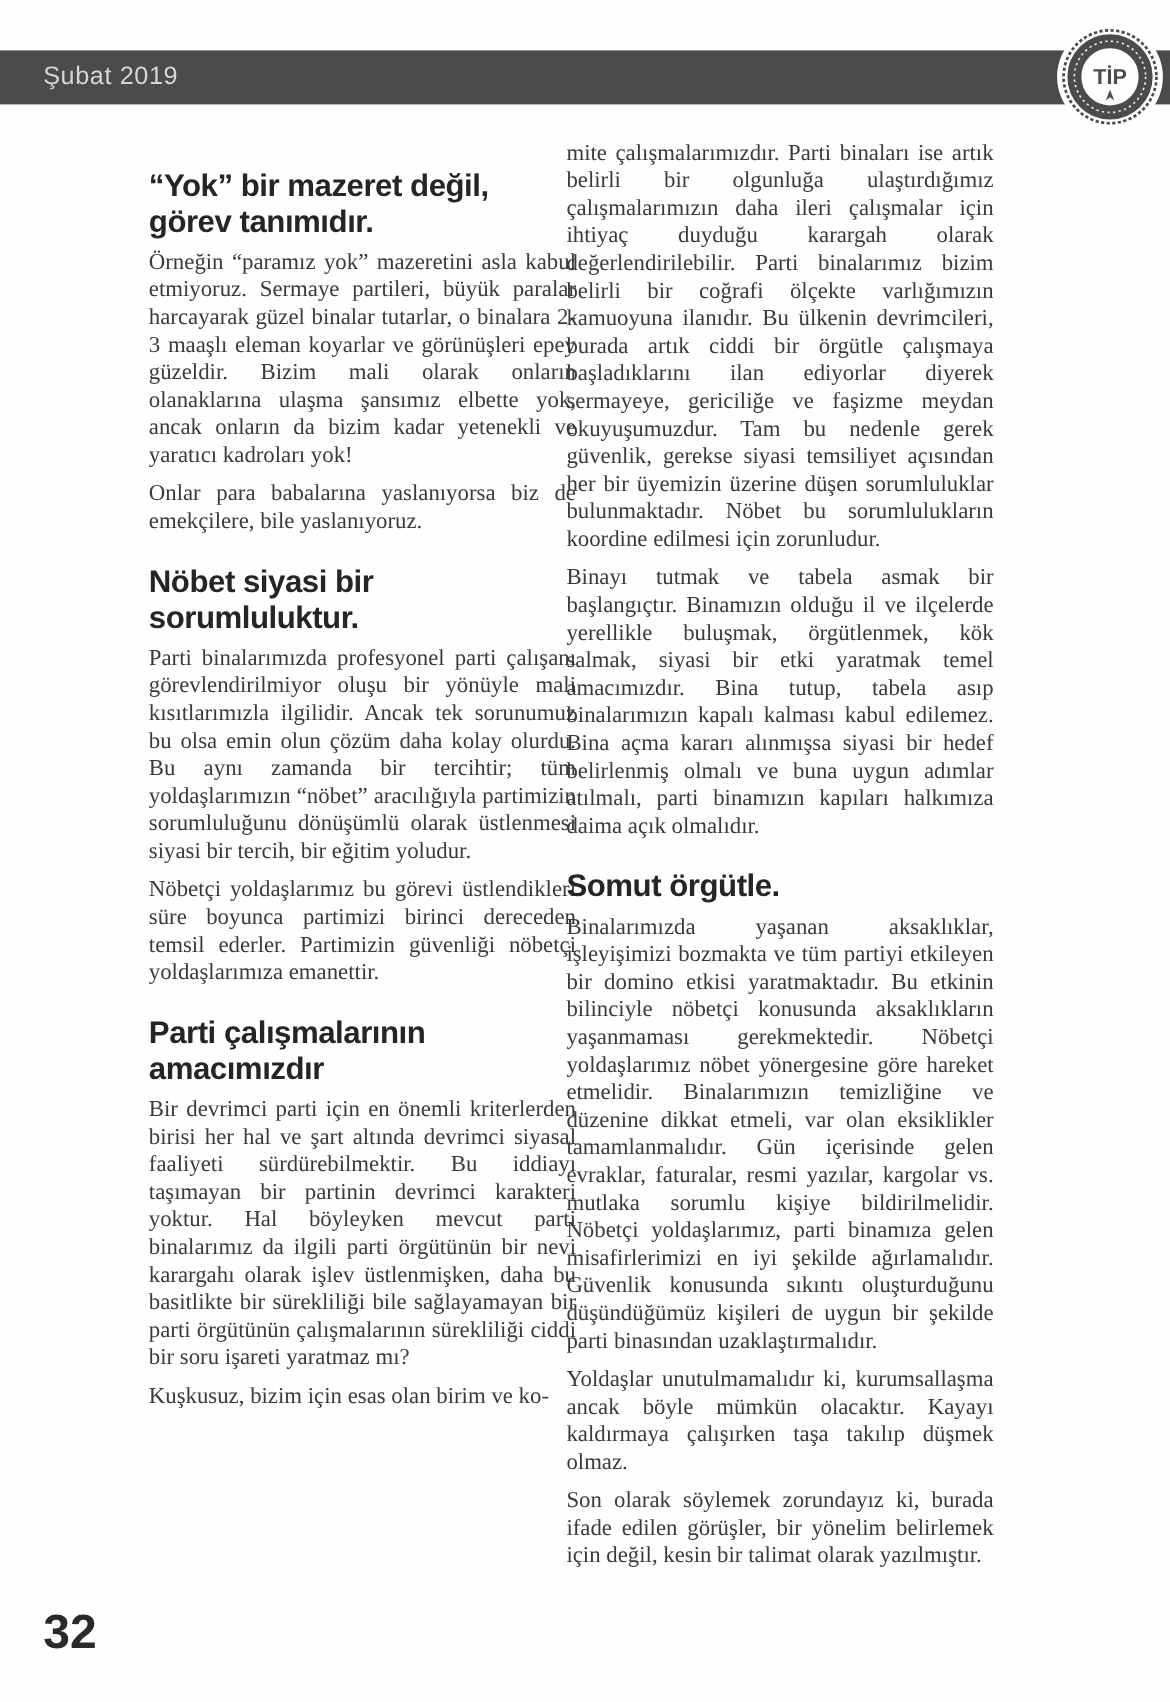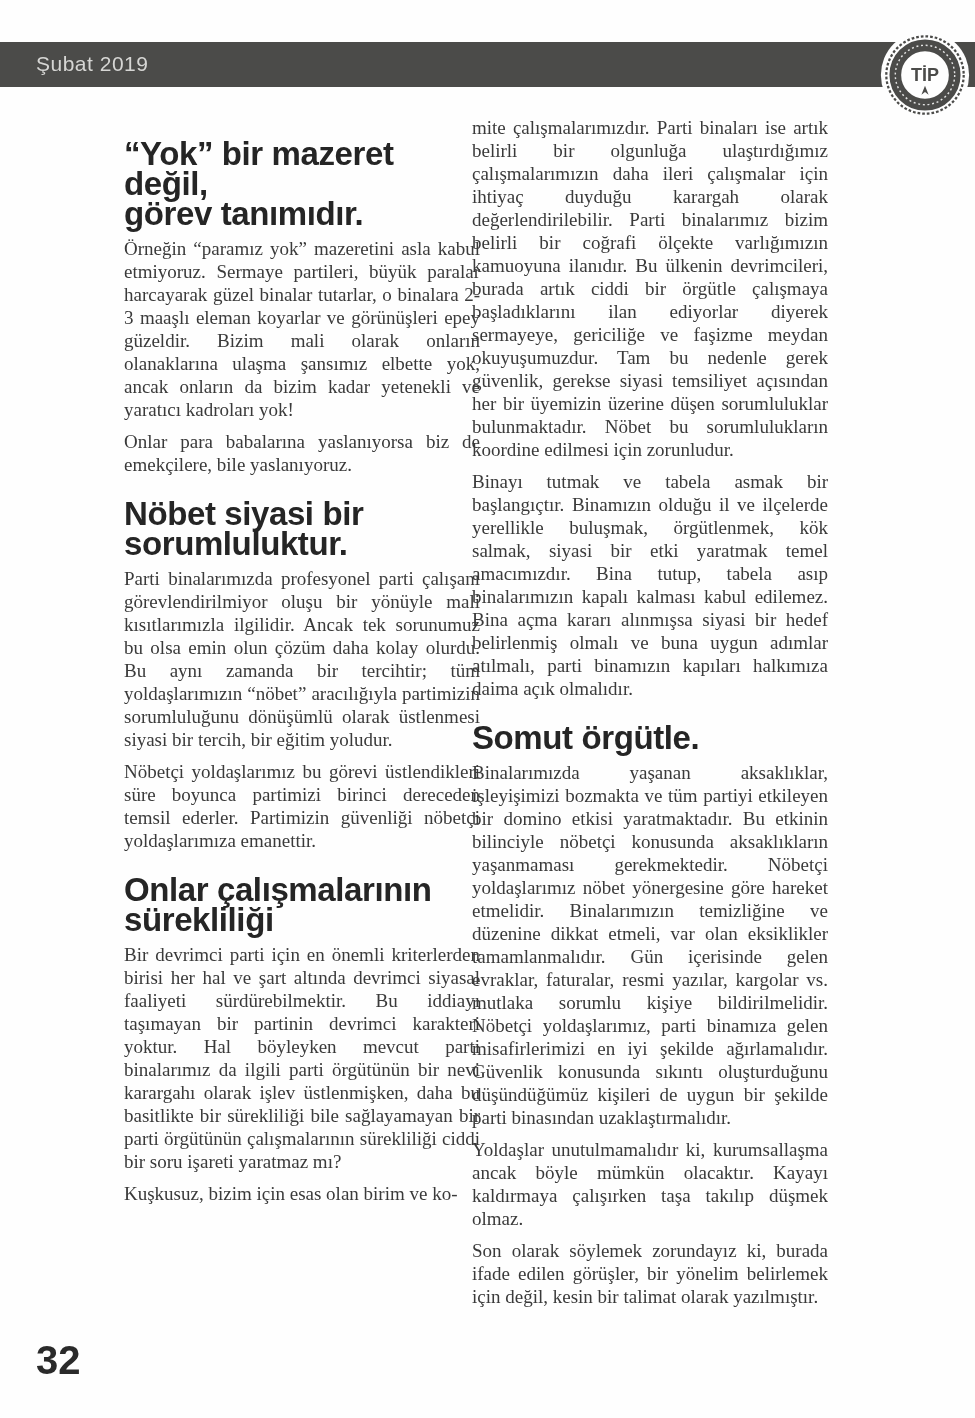--- a/index.html
+++ b/index.html
@@ -37,21 +37,21 @@
     line-height: 46px;
     color: #ffffff;
     letter-spacing: 0.5px;
     white-space: nowrap;
   }
   .masthead .bold-part { font-weight: bold; }
   .masthead .light-part { font-weight: normal; }
 
   .logo-wrap {
     position: absolute;
-    left: 880px; top: 30px;
+    left: 880px; top: 19px;
     width: 90px; height: 90px;
   }
 
   
   .col {
     position: absolute;
     top: 116px;
     width: 356px;
     text-align: justify;
     font-size: 19px;
@@ -59,21 +59,21 @@
   }
   .col-left  { left: 124px; }
   .col-right { left: 472px; }
 
   .col p {
     margin: 0 0 9px 0;
     color: #3a3a3a;
   }
   .col h2 {
     font-family: "Liberation Sans", sans-serif;
-    font-size: 33px;
+    font-size: 26px;
     line-height: 30px;
     font-weight: bold;
     letter-spacing: -0.4px;
     color: #252525;
     margin: 23px 0 8px 0;
     text-align: left;
   }
   .col h2 .h-line { display: block; }
 
   
@@ -108,21 +108,21 @@
   <div class="col col-left">
     <h2>
       <span class="h-line">“Yok” bir mazeret değil,</span>
       <span class="h-line">görev tanımıdır.</span>
     </h2>
     <p>Örneğin “paramız yok” mazeretini asla kabul etmiyoruz. Sermaye partileri, büyük paralar harcayarak güzel binalar tutarlar, o binalara 2-3 maaşlı eleman koyarlar ve görünüşleri epey güzeldir. Bizim mali olarak onların olanaklarına ulaşma şansımız elbette yok, ancak onların da bizim kadar yetenekli ve yaratıcı kadroları yok!</p>
     <p>Onlar para babalarına yaslanıyorsa biz de emekçilere, bile yaslanıyoruz.</p>
     <h2>Nöbet siyasi bir sorumluluktur.</h2>
     <p>Parti binalarımızda profesyonel parti çalışanı görevlendirilmiyor oluşu bir yönüyle mali kısıtlarımızla ilgilidir. Ancak tek sorunumuz bu olsa emin olun çözüm daha kolay olurdu. Bu aynı zamanda bir tercihtir; tüm yoldaşlarımızın “nöbet” aracılığıyla partimizin sorumluluğunu dönüşümlü olarak üstlenmesi siyasi bir tercih, bir eğitim yoludur.</p>
     <p>Nöbetçi yoldaşlarımız bu görevi üstlendikleri süre boyunca partimizi birinci dereceden temsil ederler. Partimizin güvenliği nöbetçi yoldaşlarımıza emanettir.</p>
-    <h2>Onlar çalışmalarının sürekliliği</h2>
+    <h2>Parti çalışmalarının amacımızdır</h2>
     <p>Bir devrimci parti için en önemli kriterlerden birisi her hal ve şart altında devrimci siyasal faaliyeti sürdürebilmektir. Bu iddiayı taşımayan bir partinin devrimci karakteri yoktur. Hal böyleyken mevcut parti binalarımız da ilgili parti örgütünün bir nevi karargahı olarak işlev üstlenmişken, daha bu basitlikte bir sürekliliği bile sağlayamayan bir parti örgütünün çalışmalarının sürekliliği ciddi bir soru işareti yaratmaz mı?</p>
     <p>Kuşkusuz, bizim için esas olan birim ve ko-</p>
   </div>
 
   <div class="col col-right">
     <p>mite çalışmalarımızdır. Parti binaları ise artık belirli bir olgunluğa ulaştırdığımız çalışmalarımızın daha ileri çalışmalar için ihtiyaç duyduğu karargah olarak değerlendirilebilir. Parti binalarımız bizim belirli bir coğrafi ölçekte varlığımızın kamuoyuna ilanıdır. Bu ülkenin devrimcileri, burada artık ciddi bir örgütle çalışmaya başladıklarını ilan ediyorlar diyerek sermayeye, gericiliğe ve faşizme meydan okuyuşumuzdur. Tam bu nedenle gerek güvenlik, gerekse siyasi temsiliyet açısından her bir üyemizin üzerine düşen sorumluluklar bulunmaktadır. Nöbet bu sorumlulukların koordine edilmesi için zorunludur.</p>
     <p>Binayı tutmak ve tabela asmak bir başlangıçtır. Binamızın olduğu il ve ilçelerde yerellikle buluşmak, örgütlenmek, kök salmak, siyasi bir etki yaratmak temel amacımızdır. Bina tutup, tabela asıp binalarımızın kapalı kalması kabul edilemez. Bina açma kararı alınmışsa siyasi bir hedef belirlenmiş olmalı ve buna uygun adımlar atılmalı, parti binamızın kapıları halkımıza daima açık olmalıdır.</p>
     <h2>Somut örgütle.</h2>
     <p>Binalarımızda yaşanan aksaklıklar, işleyişimizi bozmakta ve tüm partiyi etkileyen bir domino etkisi yaratmaktadır. Bu etkinin bilinciyle nöbetçi konusunda aksaklıkların yaşanmaması gerekmektedir. Nöbetçi yoldaşlarımız nöbet yönergesine göre hareket etmelidir. Binalarımızın temizliğine ve düzenine dikkat etmeli, var olan eksiklikler tamamlanmalıdır. Gün içerisinde gelen evraklar, faturalar, resmi yazılar, kargolar vs. mutlaka sorumlu kişiye bildirilmelidir. Nöbetçi yoldaşlarımız, parti binamıza gelen misafirlerimizi en iyi şekilde ağırlamalıdır. Güvenlik konusunda sıkıntı oluşturduğunu düşündüğümüz kişileri de uygun bir şekilde parti binasından uzaklaştırmalıdır.</p>
     <p>Yoldaşlar unutulmamalıdır ki, kurumsallaşma ancak böyle mümkün olacaktır. Kayayı kaldırmaya çalışırken taşa takılıp düşmek olmaz.</p>

